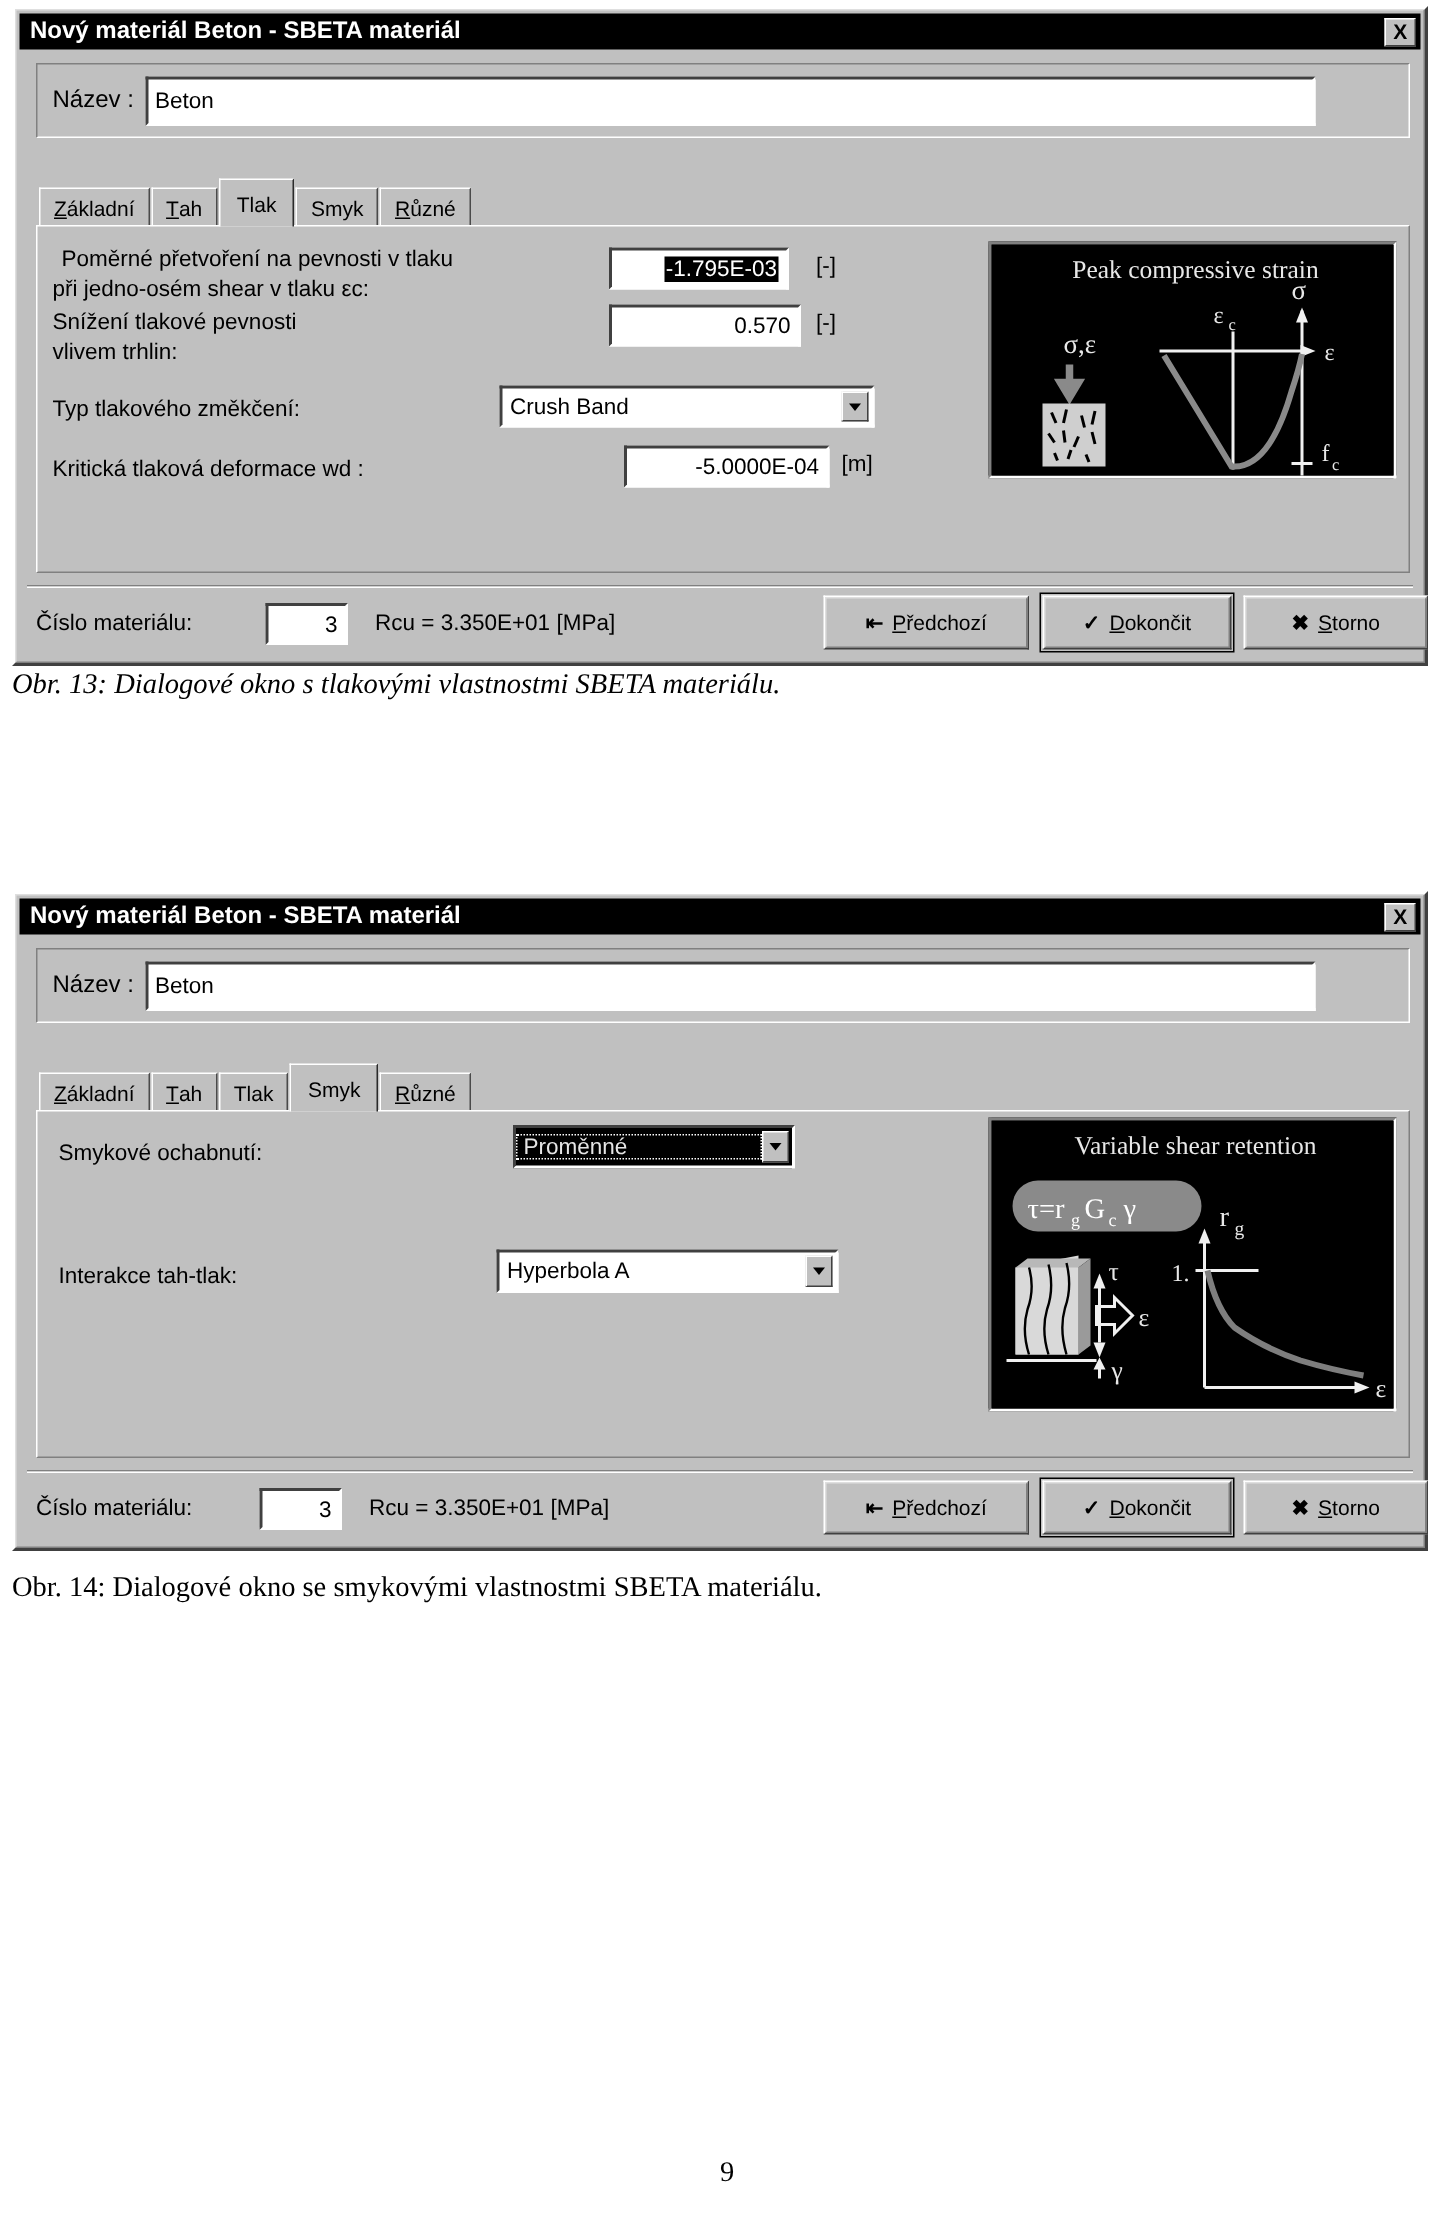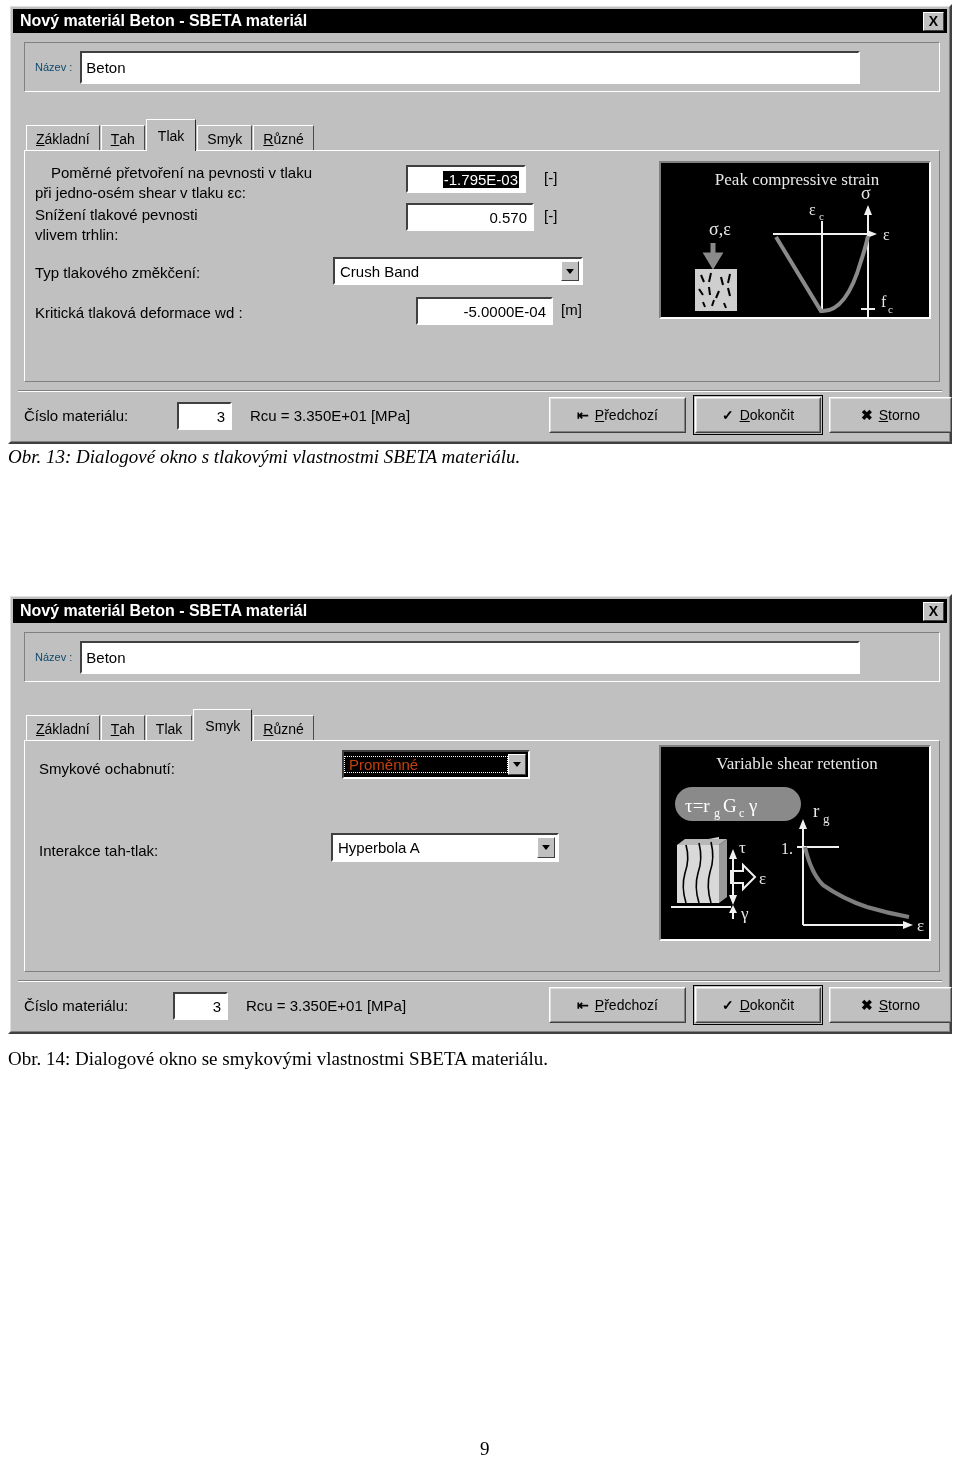--- a/index.html
+++ b/index.html
@@ -59,21 +59,21 @@
     border-top: 1px solid #808080;
     border-left: 1px solid #808080;
     border-right: 1px solid #ffffff;
     border-bottom: 1px solid #ffffff;
   }
   .namebox-in {
     position:absolute; inset:0;
     display:flex; align-items:center;
   }
   .name-label {
-    font-size: 11px; color:#0c4a6e; padding-left: 10px; padding-right: 8px;
+    font-size: 16px; color:#000000; padding-left: 10px; padding-right: 8px;
     white-space: nowrap;
   }
   .field {
     background:#ffffff;
     border-top: 2px solid #404040;
     border-left: 2px solid #404040;
     border-right: 2px solid #ffffff;
     border-bottom: 2px solid #ffffff;
     font-size: 15px; color:#000;
     display:flex; align-items:center;
@@ -134,21 +134,21 @@
     background:#ffffff;
     border-top: 2px solid #404040;
     border-left: 2px solid #404040;
     border-right: 2px solid #ffffff;
     border-bottom: 2px solid #ffffff;
     display:flex; align-items:center;
     font-size:15px; color:#000;
     cursor: pointer;
   }
   .combo .ctxt { padding-left:5px; flex:1; white-space:nowrap; }
-  .combo.focused { background:#000; color:#c2410c; }
+  .combo.focused { background:#000; color:#e5e5e5; }
   .combo.focused .ctxt { outline: 1px dotted #fff; outline-offset: -1px; }
   .combo .arrow {
     width: 18px; height: calc(100% - 4px); margin: 0 2px 0 0;
     background:#c0c0c0;
     border-top: 1px solid #ffffff;
     border-left: 1px solid #ffffff;
     border-right: 1px solid #404040;
     border-bottom: 1px solid #404040;
     display:flex; align-items:center; justify-content:center;
     flex: 0 0 auto;
@@ -259,21 +259,21 @@
           <span>myk</span>
         </div>
       <div class="tab">
           <u>R</u>
           <span>ůzné</span>
         </div>
     </div>
 
     <div class="panel" style="left:14px; top:144px; width:916px; height:232px;">
 
-      <div class="lbl" style="left:26px; top:12px;">Poměrné přetvoření na pevnosti v tlaku</div>
+      <div class="lbl" style="left:16px; top:12px;">Poměrné přetvoření na pevnosti v tlaku</div>
       <div class="lbl" style="left:10px; top:32px;">při jedno-osém shear v tlaku εc:</div>
 
       <div class="field num" style="position:absolute; left:381px; top:14px; width:120px; height:28px;">
         <span class="txt"><span class="sel">-1.795E-03</span></span>
       </div>
       <div class="unit" style="left:519px; top:18px;">[-]</div>
 
       <div class="lbl" style="left:10px; top:54px;">Snížení tlakové pevnosti</div>
       <div class="lbl" style="left:10px; top:74px;">vlivem trhlin:</div>
 

